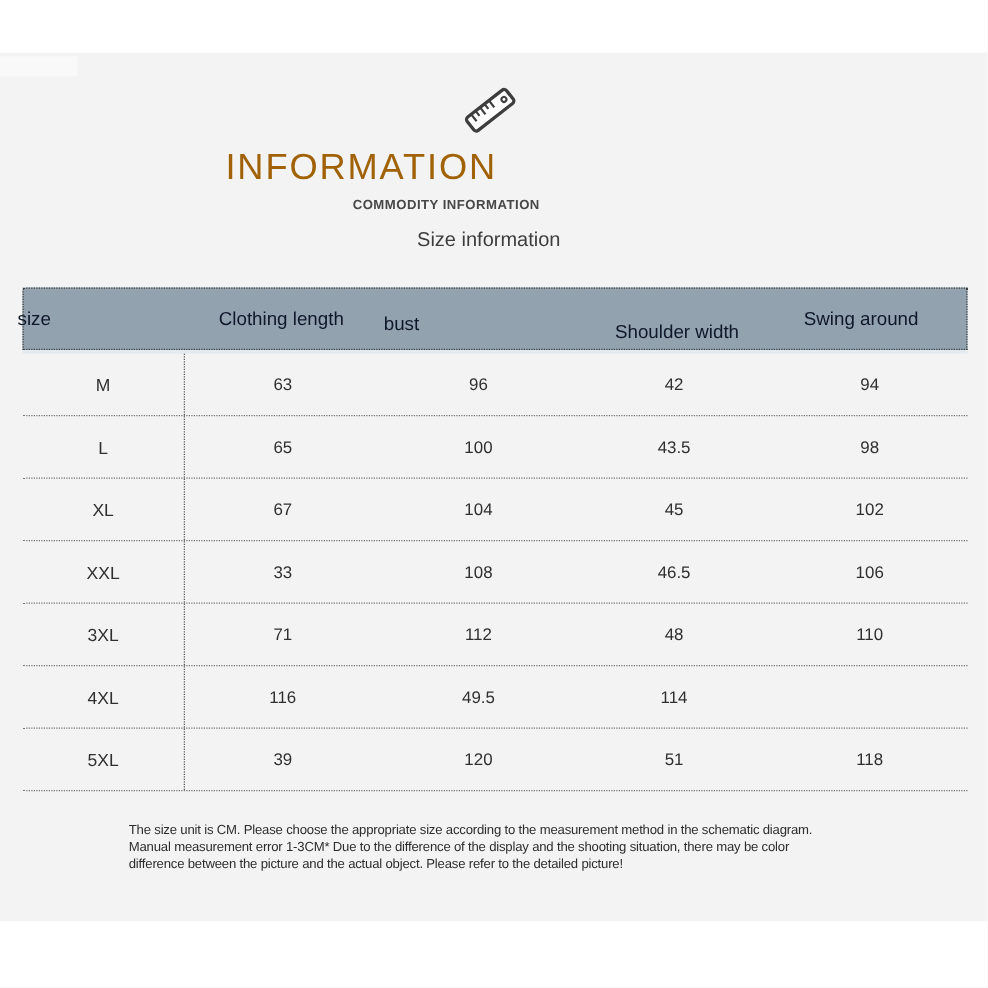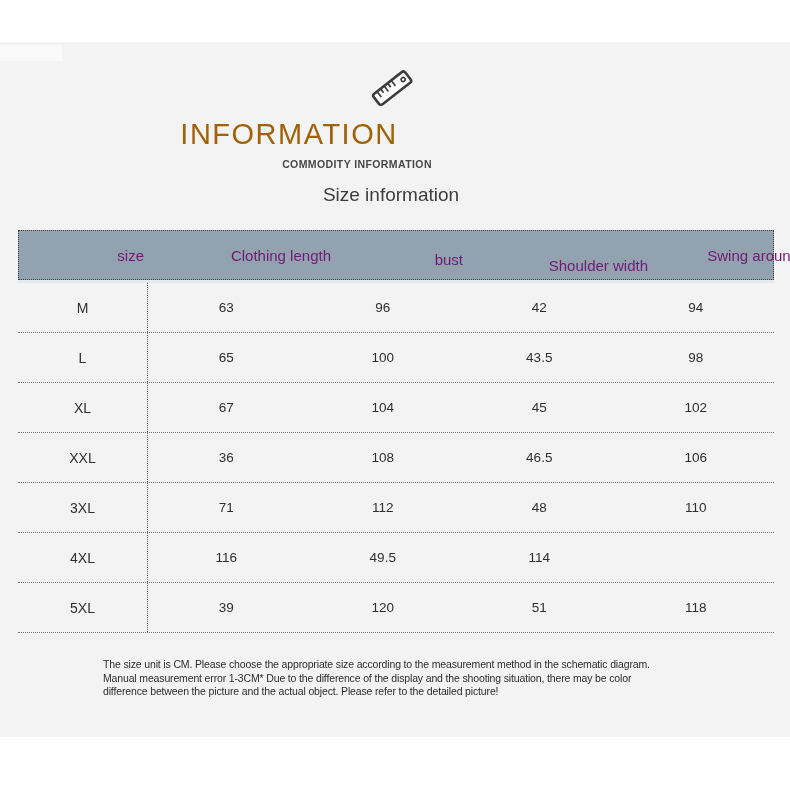--- a/index.html
+++ b/index.html
@@ -45,38 +45,38 @@
     font-size: 10.5px;
     letter-spacing: 0.4px;
     color: #474747;
     font-weight: 700;
   }
   .section-title {
     position: absolute;
     left: 191px; top: 142px;
     width: 400px;
     text-align: center;
-    font-size: 19px;
+    font-size: 16px;
     color: #3d3d3d;
   }
   .size-table {
     position: absolute;
     left: 18px; top: 188px;
     width: 756px;
   }
   .thead {
     display: grid;
     grid-template-columns: 130px repeat(4, 1fr);
     height: 50px;
     align-items: center;
     background: #92a3af;
     border: 1px dotted #3f3f3f;
     box-sizing: border-box;
-    color: #701a75;
-    text-align: right;
+    color: #0f172a;
+    text-align: left;
   }
   .thead .th { font-size: 15px; }
   .thead .th:nth-child(1) { font-size: 15px; transform: translateX(-5px); }
   .thead .th:nth-child(2) { transform: translateX(26px); }
   .thead .th:nth-child(3) { font-size: 15px; transform: translate(2px, 4px); }
   .thead .th:nth-child(4) { transform: translateX(31px); margin-top: 20px; }
   .thead .th:nth-child(5) { transform: translateX(26px); }
   .thead-underglow {
     height: 3px;
     background: #e4ebf0;
@@ -165,21 +165,21 @@
     <div class="trow">
       <div class="td size-cell">XL</div>
       <div class="td">67</div>
       <div class="td">104</div>
       <div class="td">45</div>
       <div class="td">102</div>
     </div>
 
     <div class="trow">
       <div class="td size-cell">XXL</div>
-      <div class="td">36</div>
+      <div class="td">33</div>
       <div class="td">108</div>
       <div class="td">46.5</div>
       <div class="td">106</div>
     </div>
 
     <div class="trow">
       <div class="td size-cell">3XL</div>
       <div class="td">71</div>
       <div class="td">112</div>
       <div class="td">48</div>

